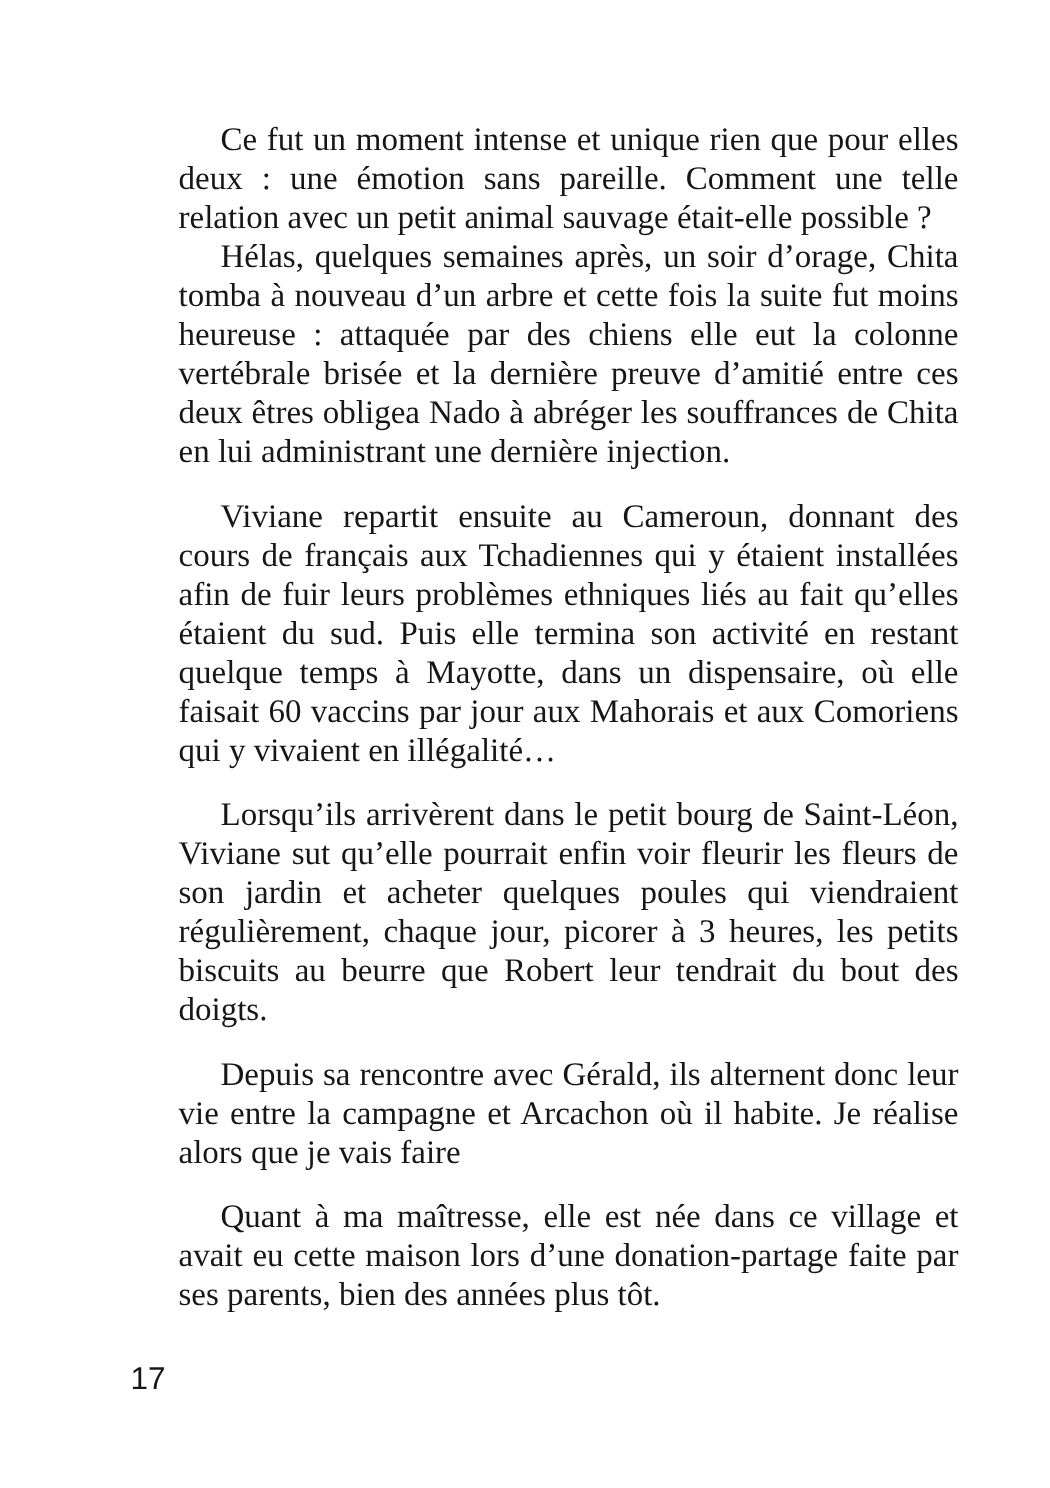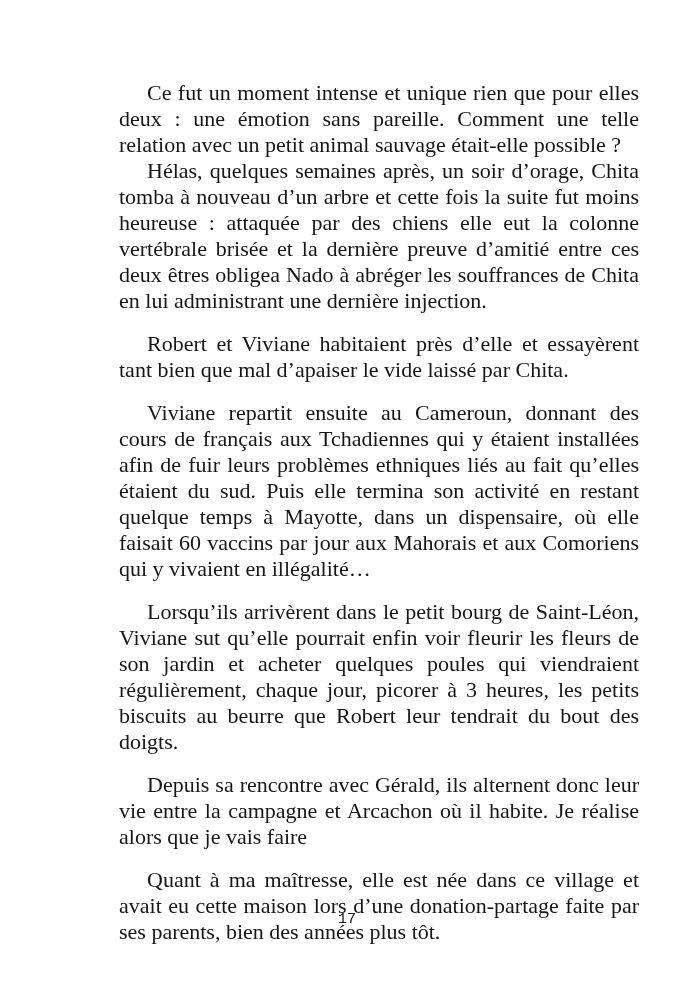--- a/index.html
+++ b/index.html
@@ -35,40 +35,39 @@
   .text-block p {
     margin: 0;
     padding: 0;
     text-indent: 28px;
   }
   .page-number {
     position: absolute;
     left: 87px;
     top: 908px;
     width: 520px;
-    text-align: center;
-    font-family: Liberation Mono, monospace;
-    font-size: 15px;
+    text-align: left;
+    font-family: Liberation Sans, sans-serif;
+    font-size: 21px;
     line-height: 24px;
     color: #161616;
   }
 </style>
 </head>
 <body>
 
 <div class="page">
   <div class="text-block">
 
     <div class="paragraph-group">
       <p>Ce fut un moment intense et unique rien que pour elles deux&nbsp;: une émotion sans pareille. Comment une telle relation avec un petit animal sauvage était-elle possible&nbsp;?</p>
       <p>Hélas, quelques semaines après, un soir d’orage, Chita tomba à nouveau d’un arbre et cette fois la suite fut moins heureuse&nbsp;: attaquée par des chiens elle eut la colonne vertébrale brisée et la dernière preuve d’amitié entre ces deux êtres obligea Nado à abréger les souffrances de Chita en lui administrant une dernière injection.</p>
     </div>
 
     <div class="paragraph-group">
-      <p>Robert et Viviane habitaient près d’elle et essayèrent tant bien que mal d’apaiser le vide laissé par Chita.</p>
     </div>
 
     <div class="paragraph-group">
       <p>Viviane repartit ensuite au Cameroun, donnant des cours de français aux Tchadiennes qui y étaient installées afin de fuir leurs problèmes ethniques liés au fait qu’elles étaient du sud. Puis elle termina son activité en restant quelque temps à Mayotte, dans un dispensaire, où elle faisait 60 vaccins par jour aux Mahorais et aux Comoriens qui y vivaient en illégalité…</p>
     </div>
 
     <div class="paragraph-group">
       <p>Lorsqu’ils arrivèrent dans le petit bourg de Saint-Léon, Viviane sut qu’elle pourrait enfin voir fleurir les fleurs de son jardin et acheter quelques poules qui viendraient régulièrement, chaque jour, picorer à 3 heures, les petits biscuits au beurre que Robert leur tendrait du bout des doigts.</p>
     </div>
 

